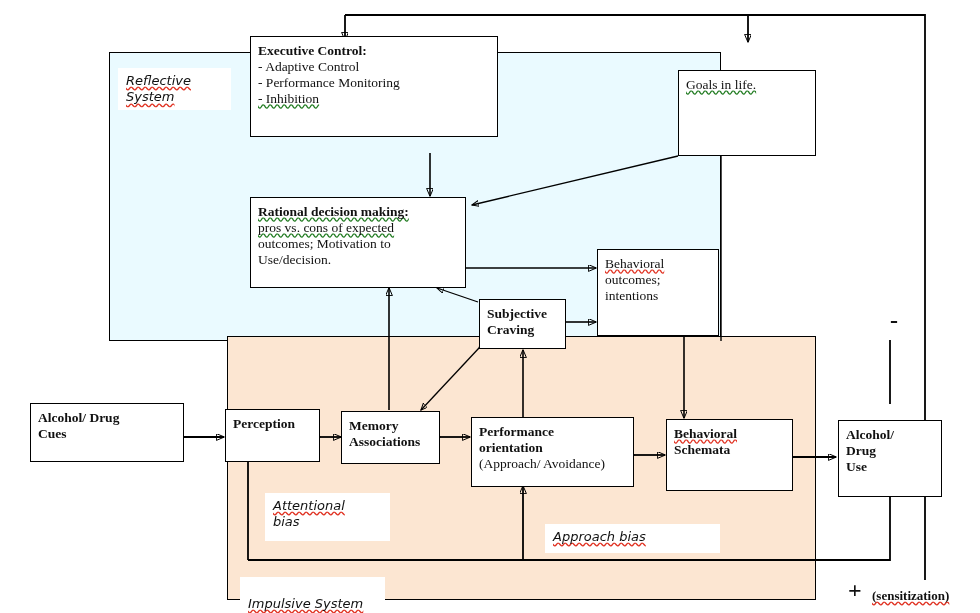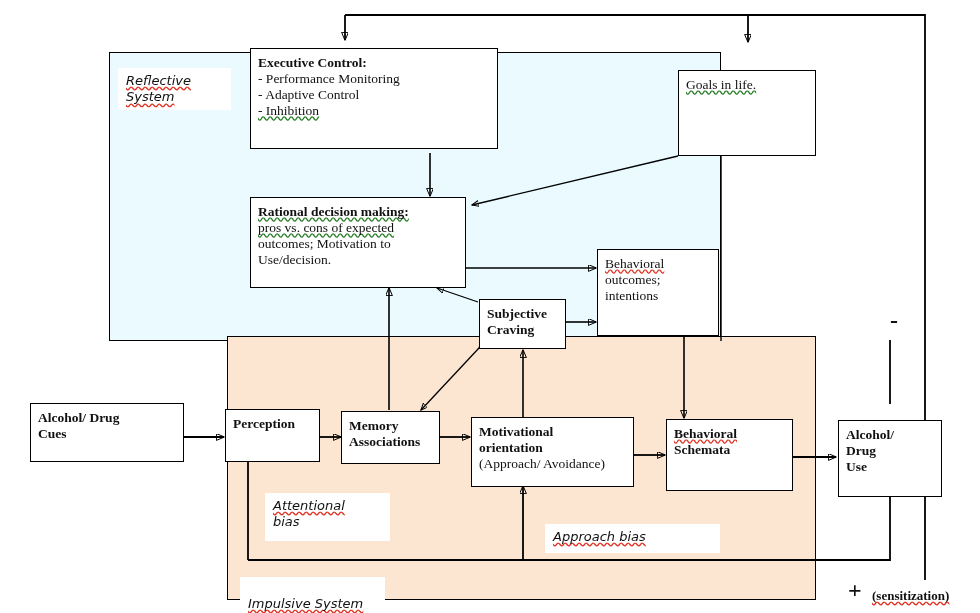--- a/index.html
+++ b/index.html
@@ -97,24 +97,24 @@
     <polyline points="890,497 890,560 248,560" stroke-width="1.8"></polyline>
     <polyline points="248,560 248,452" stroke-width="1.8" marker-end="url(#ah)"></polyline>
 
     <polyline points="523,560 523,486" stroke-width="1.8" marker-end="url(#ah)"></polyline>
   </svg>
 
   <div class="tag" style="left:118px;top:68px;width:113px;height:42px;">
     <span class="sq-red">Reflective System</span>
   </div>
 
-  <div class="box" style="left:250px;top:48px;width:248px;height:101px;">
+  <div class="box" style="left:250px;top:36px;width:248px;height:101px;">
     <div class="hd">Executive Control:</div>
+    <div class="bd">- Adaptive Control</div>
     <div class="bd">- Performance Monitoring</div>
-    <div class="bd">- Adaptive Control</div>
     <div class="bd"><span class="sq-grn">- Inhibition</span></div>
   </div>
 
   <div class="box" style="left:678px;top:70px;width:138px;height:86px;">
     <div class="bd"><span class="sq-grn">Goals in life.</span></div>
   </div>
 
   <div class="box" style="left:250px;top:197px;width:216px;height:91px;">
     <div class="hd"><span class="sq-grn">Rational decision making:</span></div>
     <div class="bd"><span class="sq-grn">pros vs. cons of expected</span></div>
@@ -141,21 +141,21 @@
   <div class="box boldbox" style="left:225px;top:409px;width:95px;height:53px;">
     <div>Perception</div>
   </div>
 
   <div class="box boldbox" style="left:341px;top:411px;width:99px;height:53px;">
     <div>Memory</div>
     <div>Associations</div>
   </div>
 
   <div class="box" style="left:471px;top:417px;width:163px;height:70px;">
-    <div class="hd">Motivational</div>
+    <div class="hd">Performance</div>
     <div class="hd">orientation</div>
     <div class="bd">(Approach/ Avoidance)</div>
   </div>
 
   <div class="box boldbox" style="left:666px;top:419px;width:127px;height:72px;">
     <div><span class="sq-red">Behavioral</span></div>
     <div>Schemata</div>
   </div>
 
   <div class="box boldbox" style="left:838px;top:420px;width:104px;height:77px;">

